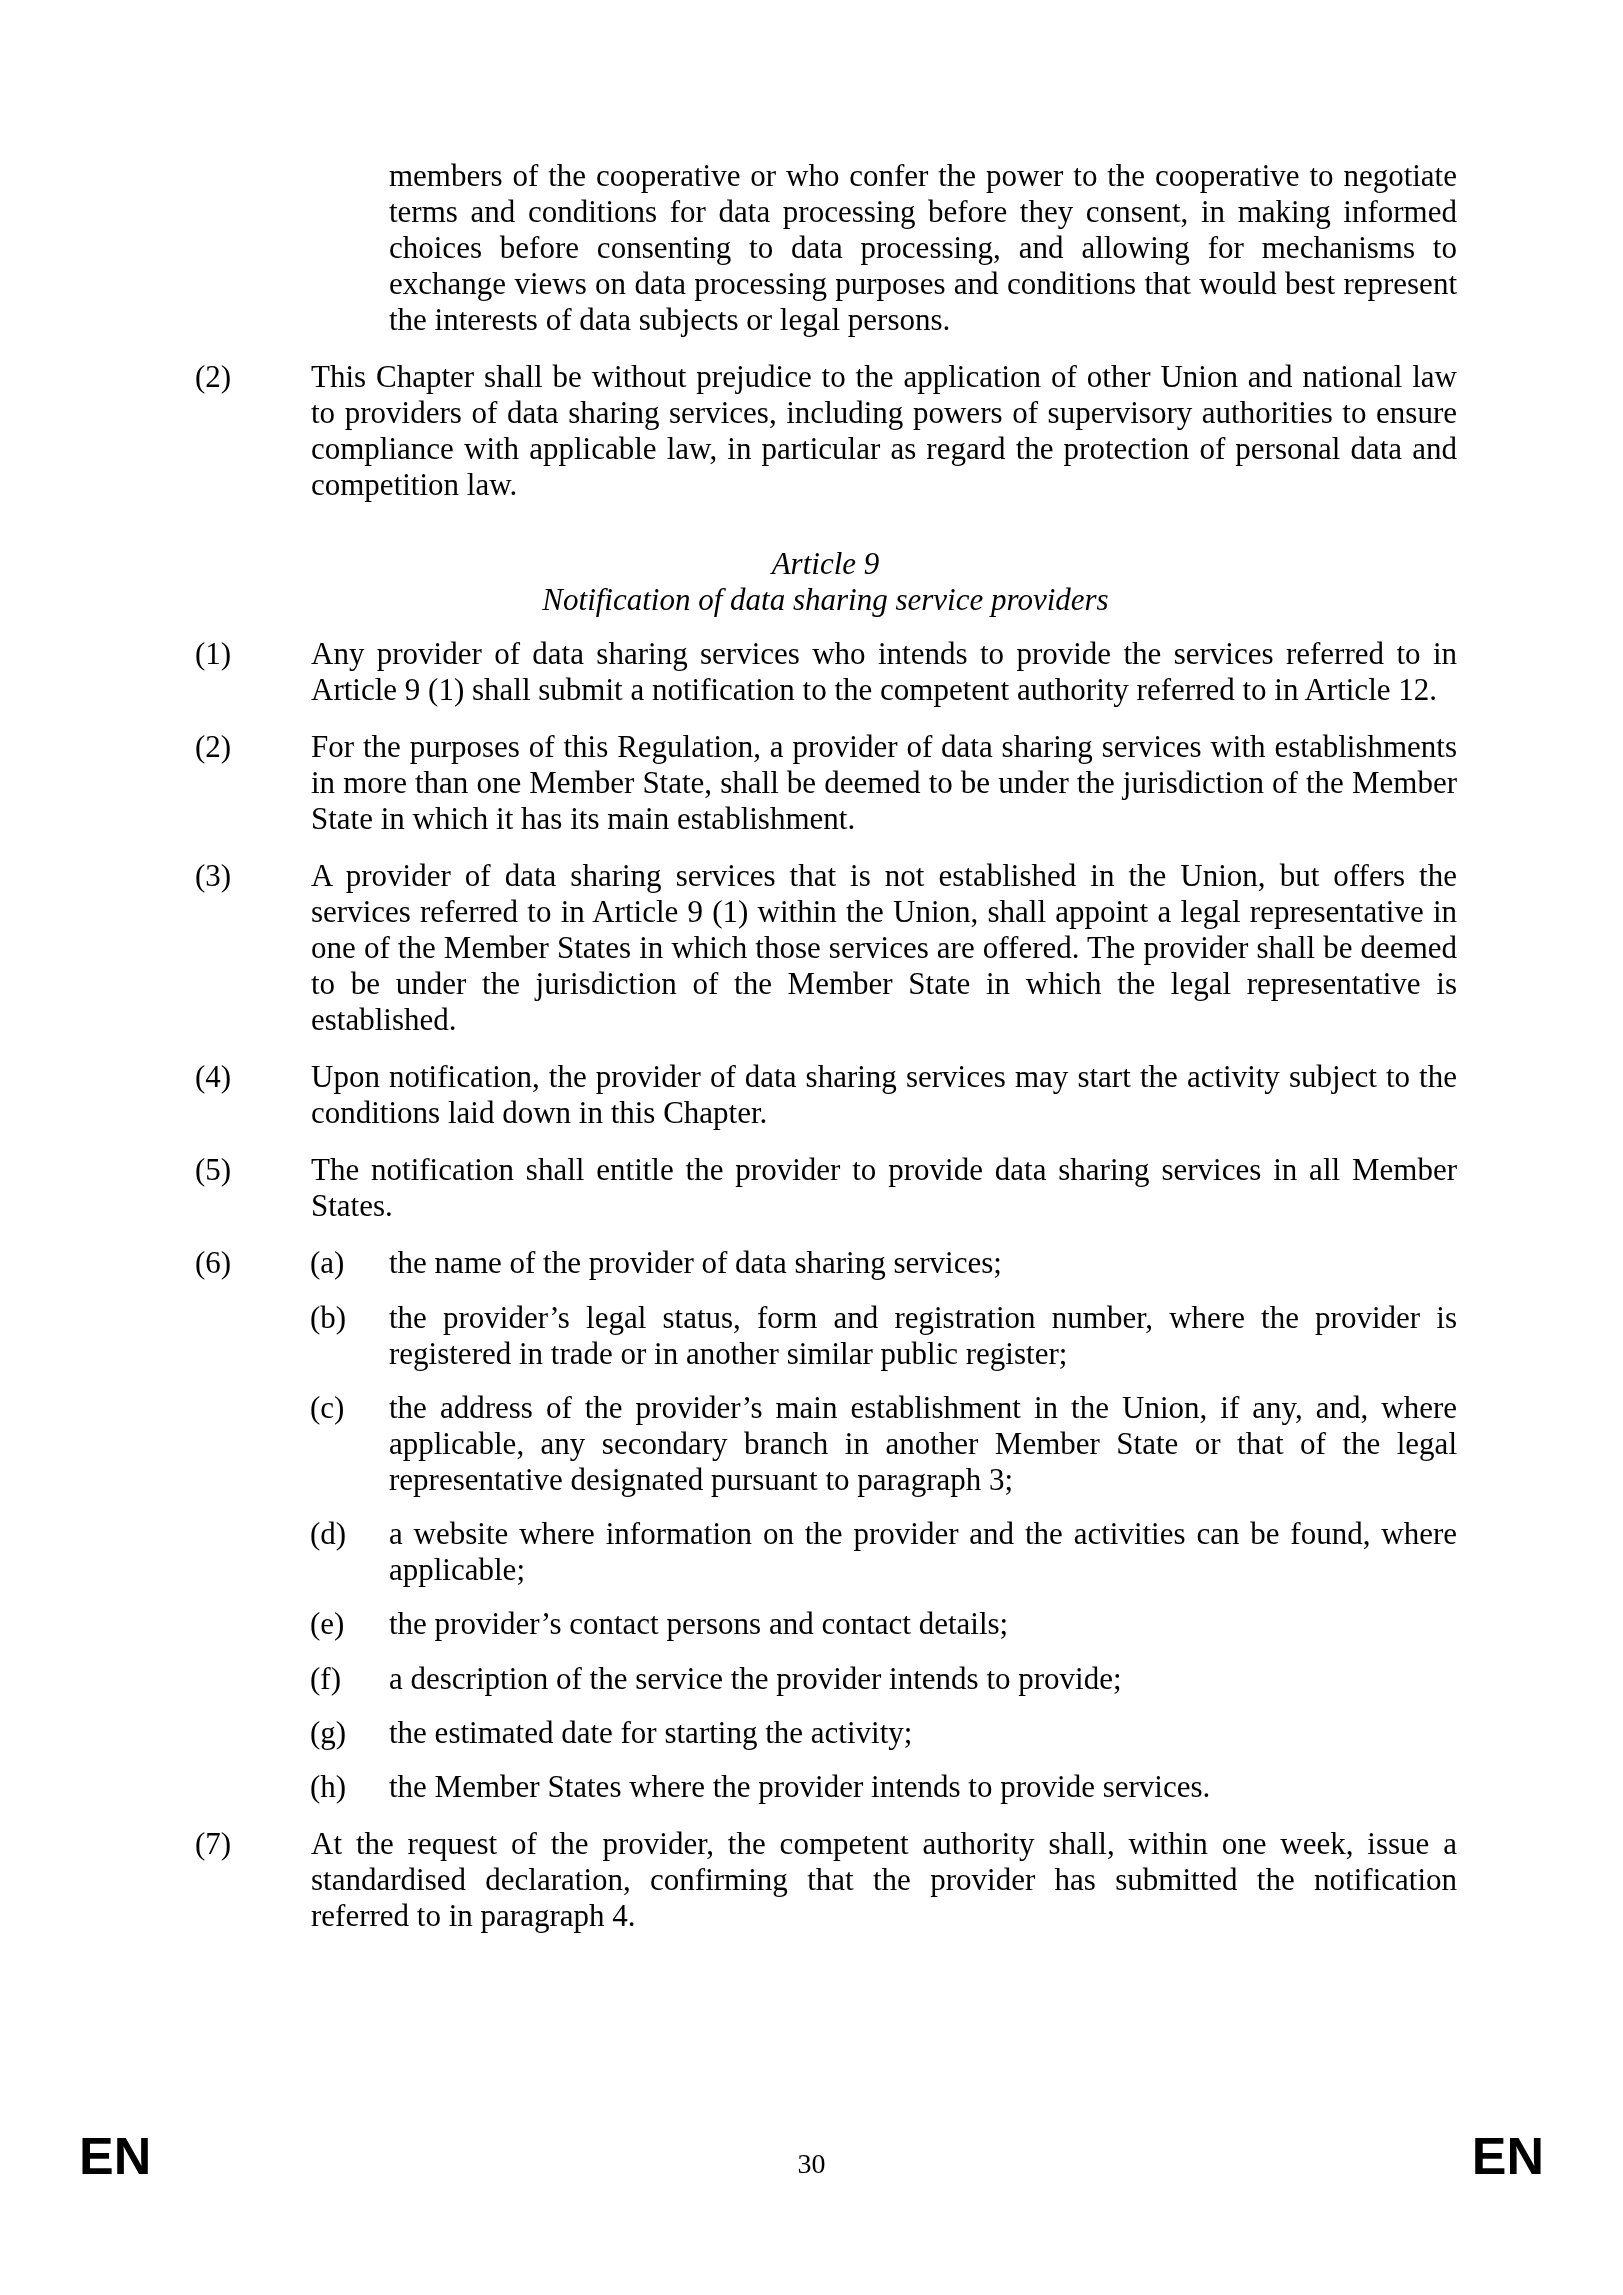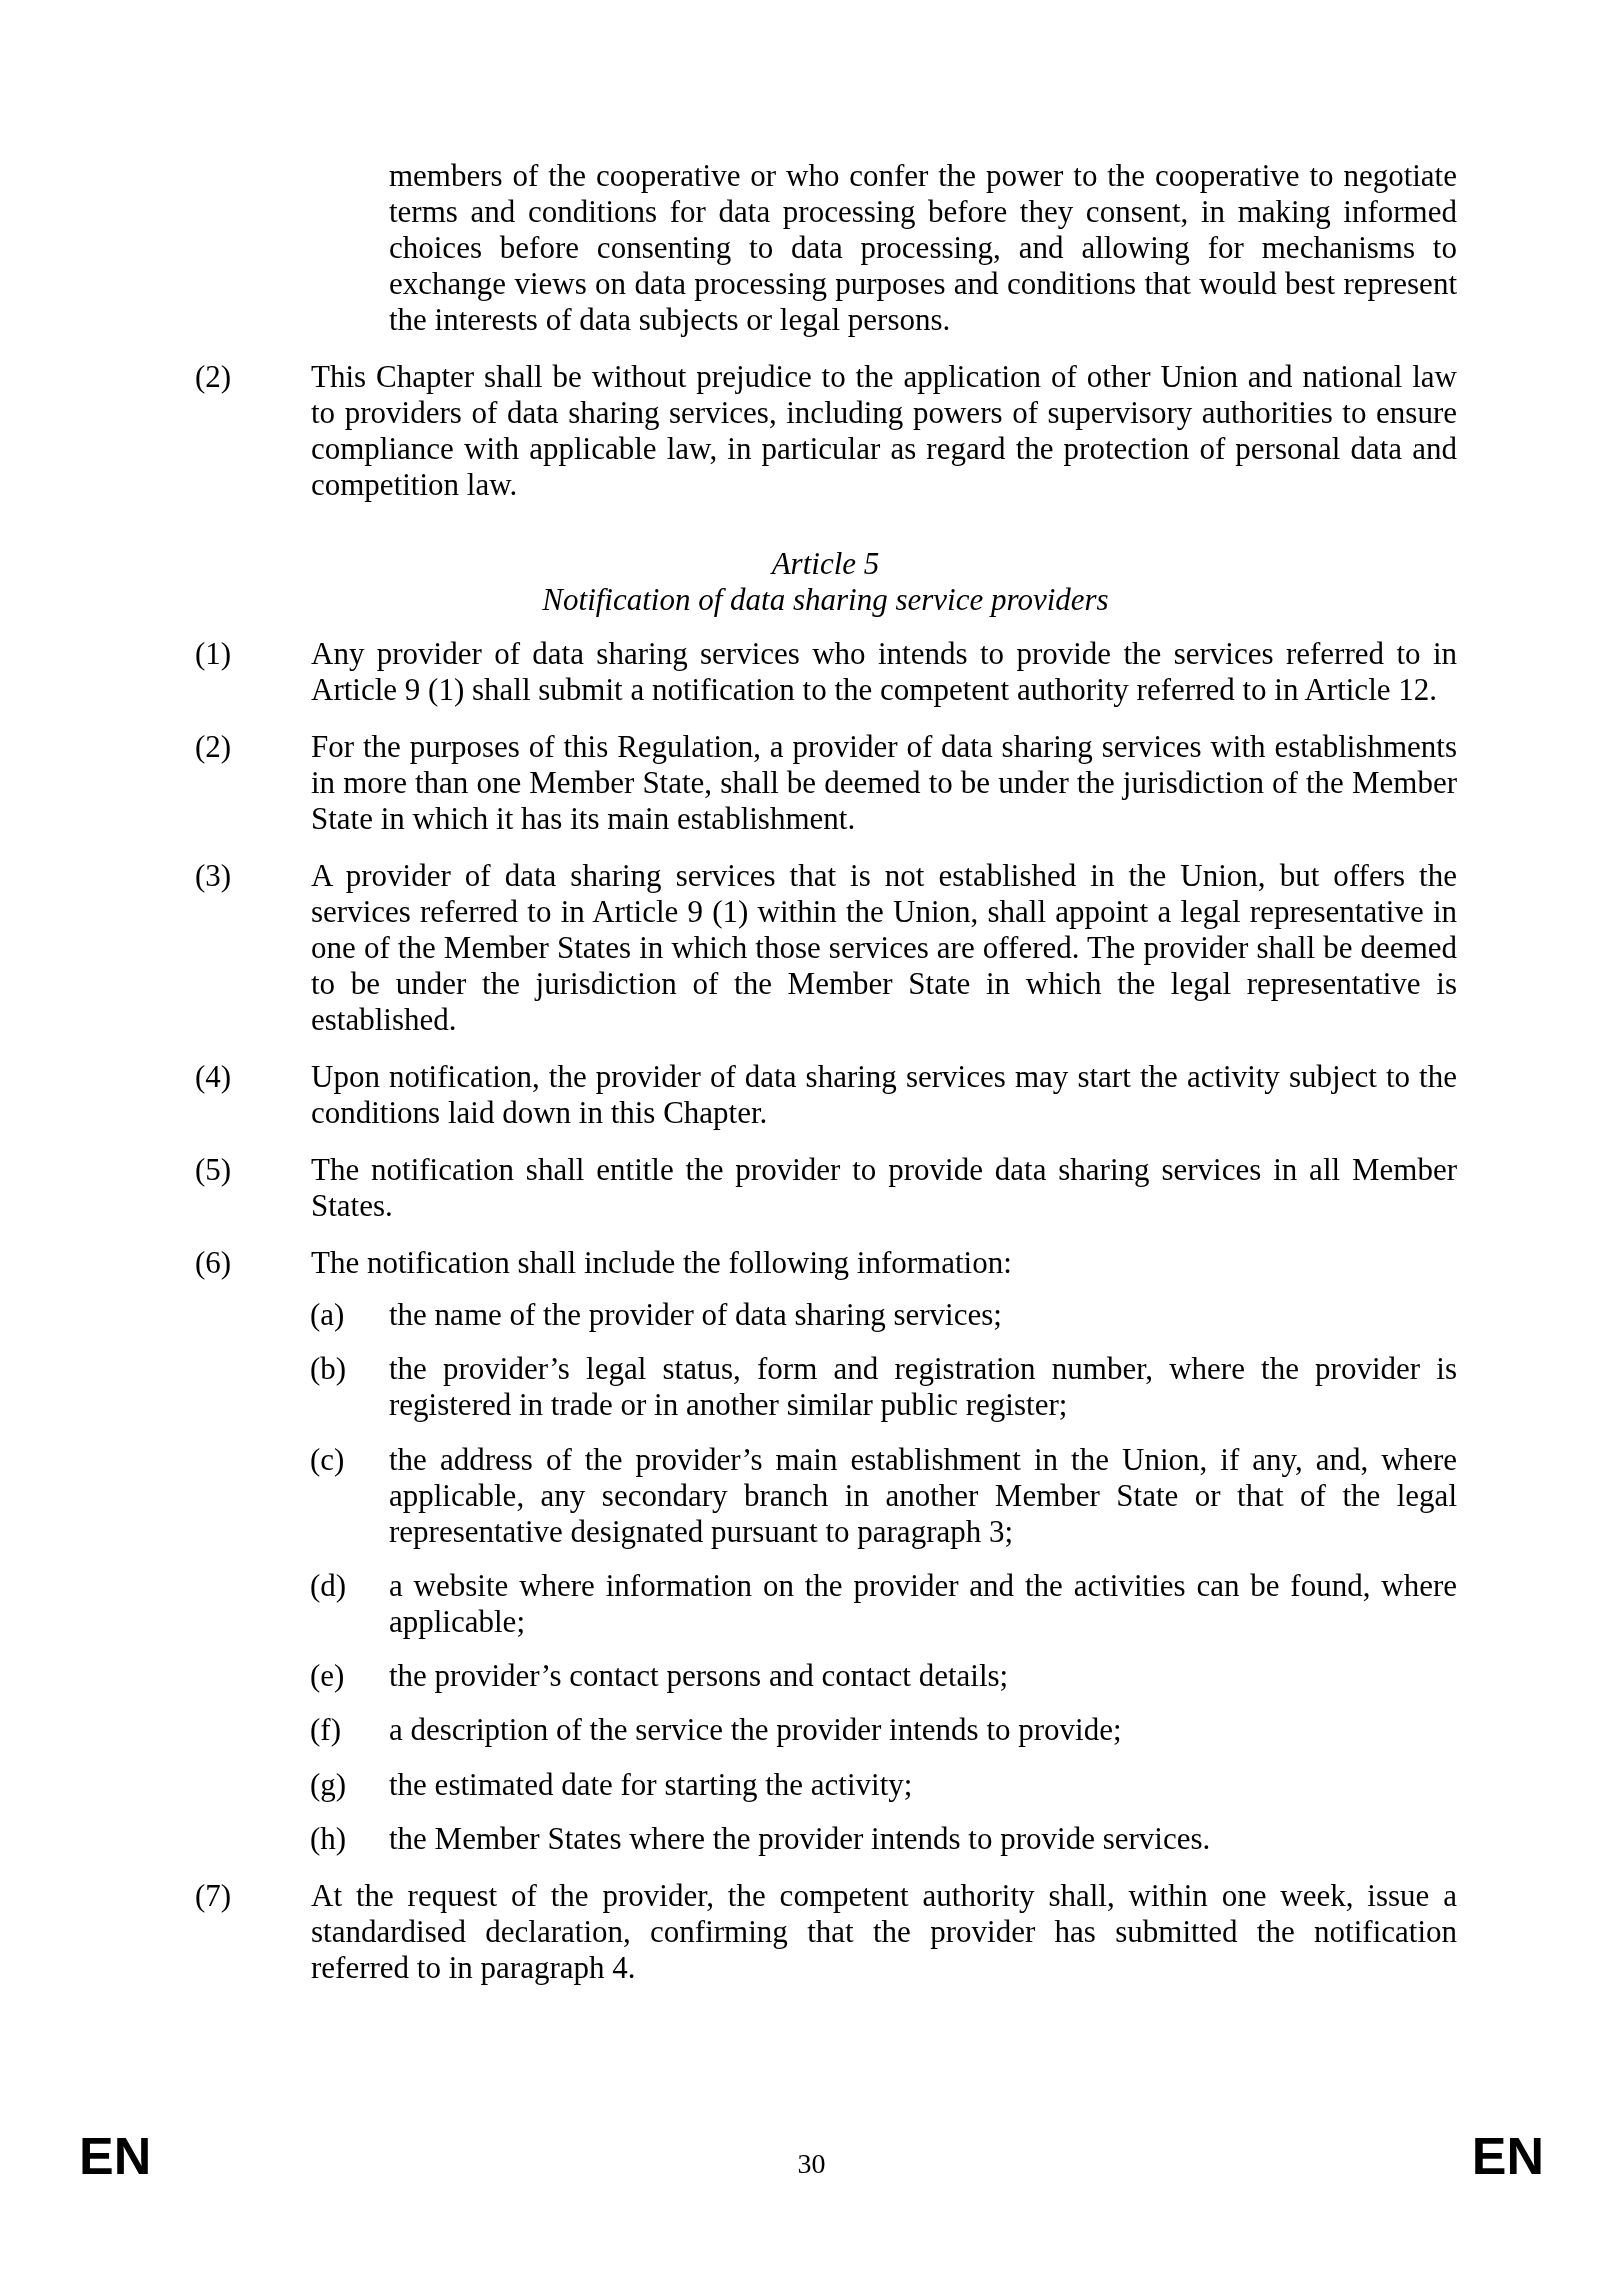--- a/index.html
+++ b/index.html
@@ -41,21 +41,21 @@
 
 <div class="content">
 
   <p class="para cont sp32">members of the cooperative or who confer the power to the cooperative to negotiate terms and conditions for data processing before they consent, in making informed choices before consenting to data processing, and allowing for mechanisms to exchange views on data processing purposes and conditions that would best represent the interests of data subjects or legal persons.</p>
 
   <div class="para row sp32">
     <span class="num">(2)</span>
     <span>This Chapter shall be without prejudice to the application of other Union and national law to providers of data sharing services, including powers of supervisory authorities to ensure compliance with applicable law, in particular as regard the protection of personal data and competition law.</span>
   </div>
 
-  <h2 class="para heading first">Article 5</h2>
+  <h2 class="para heading first">Article 9</h2>
   <h3 class="para heading sp28">Notification of data sharing service providers</h3>
 
   <div class="para row sp32">
     <span class="num">(1)</span>
     <span>Any provider of data sharing services who intends to provide the services referred to in Article 9 (1) shall submit a notification to the competent authority referred to in Article 12.</span>
   </div>
 
   <div class="para row sp32">
     <span class="num">(2)</span>
     <span>For the purposes of this Regulation, a provider of data sharing services with establishments in more than one Member State, shall be deemed to be under the jurisdiction of the Member State in which it has its main establishment.</span>
@@ -71,21 +71,20 @@
     <span>Upon notification, the provider of data sharing services may start the activity subject to the conditions laid down in this Chapter.</span>
   </div>
 
   <div class="para row sp32">
     <span class="num">(5)</span>
     <span>The notification shall entitle the provider to provide data sharing services in all Member States.</span>
   </div>
 
   <div class="para row sp24">
     <span class="num">(6)</span>
-    <span>The notification shall include the following information:</span>
   </div>
 
   <div class="para subrow sp28">
     <span class="num">(a)</span>
     <span>the name of the provider of data sharing services;</span>
   </div>
 
   <div class="para subrow sp28">
     <span class="num">(b)</span>
     <span>the provider’s legal status, form and registration number, where the provider is registered in trade or in another similar public register;</span>

